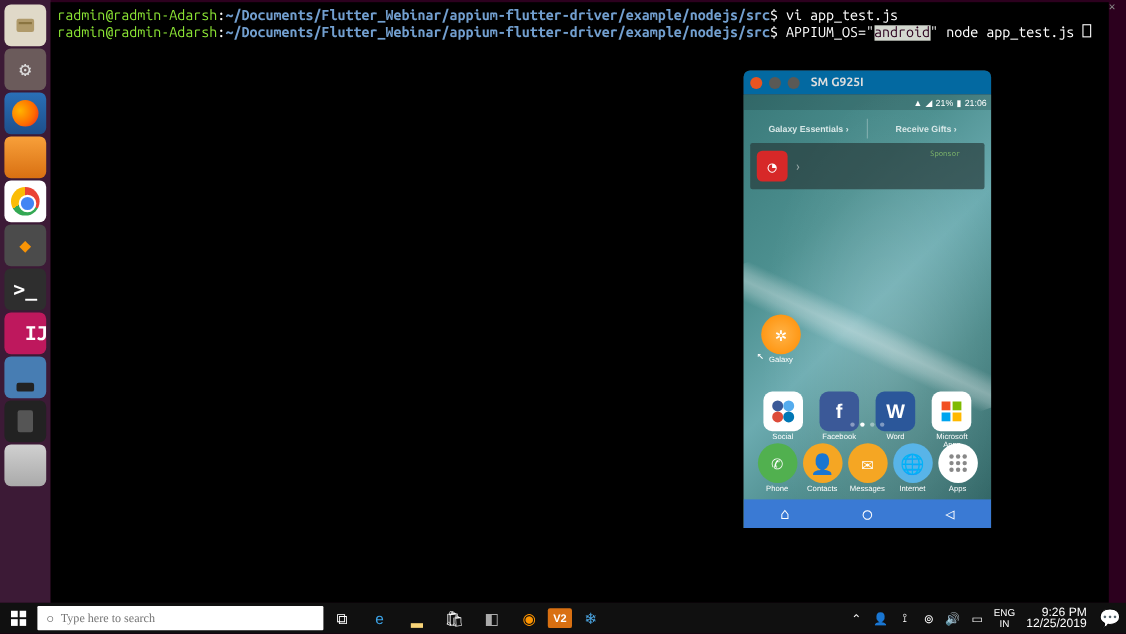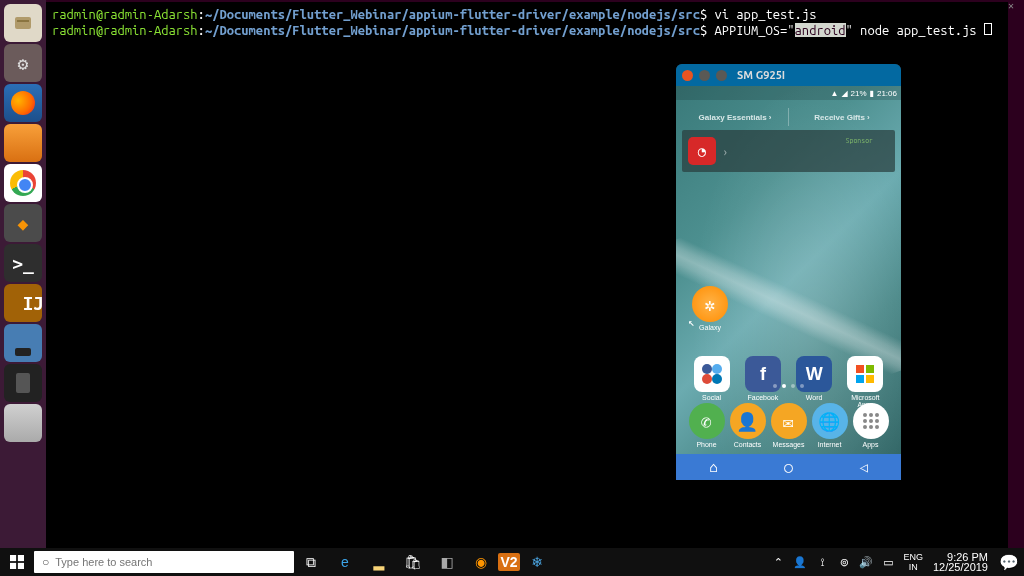--- a/index.html
+++ b/index.html
@@ -11,21 +11,21 @@
   .files-icon { background: #e0d9c8; }
   .settings-icon { background: #6b5b5b; color: #ddd; }
   .firefox-icon { background: linear-gradient(#2a6fb7,#1d4f8b); position: relative; }
   .firefox-icon:after { content:""; position:absolute; width:24px; height:24px; border-radius:50%; background: radial-gradient(circle at 30% 40%,#ffb400,#ff6a00 60%,#e22 95%); }
   .app5-icon { background: linear-gradient(#f8a03a,#d97012); }
   .chrome-icon { background: #fff; position: relative; }
   .chrome-icon:after { content:""; position:absolute; inset:6px; border-radius:50%; background: conic-gradient(#ea4335 0 120deg,#34a853 120deg 240deg,#fbbc05 240deg 360deg); }
   .chrome-icon:before { content:""; position:absolute; width:12px; height:12px; left:13px; top:13px; border-radius:50%; background:#4285f4; border:2px solid #fff; z-index:2; }
   .sublime-icon { background: #4b4b4b; color:#f89406; }
   .terminal-icon { background: #2e2e2e; color:#fff; font-family:monospace; font-size:16px; font-weight:bold; }
-  .intellij-icon { background: #a16207; color:#fff; font-weight:bold; font-size:13px;padding-left:20px; }
+  .intellij-icon { background: #be185d; color:#fff; font-weight:bold; font-size:13px;padding-left:20px; }
   .app10-icon { background: #477db3; position:relative; }
   .app10-icon:after{content:"";position:absolute;width:16px;height:8px;background:#222;bottom:6px;border-radius:2px;}
   .app11-icon { background: #222; position:relative; }
   .app11-icon:after{content:"";position:absolute;width:14px;height:20px;background:#555;border-radius:2px;}
   .app12-icon { background: linear-gradient(#d0d0d0,#aaa); }
   
   
   .terminal { position:absolute; left:46px; top:2px; right:16px; height:546px; background:#000000; padding:4px 6px; color:#fff; font-size:13px; line-height:16px; white-space:pre; }
   .prompt-user { color:#8ae234; }
   .prompt-path { color:#729fcf; font-weight:bold; }
@@ -97,21 +97,21 @@
   
   .navbar { position:absolute; bottom:0; left:0; right:0; height:26px; background:#3a7ad4; display:flex; justify-content:space-around; align-items:center; z-index:5; }
   .navbar span { color:#fff; font-size:14px; }
   
   
   .taskbar { position:absolute; left:0; bottom:0; width:1024px; height:28px; background:#101010; display:flex; align-items:center; font-family:"Segoe UI",Arial,sans-serif; }
   .start { width:34px; height:28px; display:flex; align-items:center; justify-content:center; }
   .start svg { width:14px; height:14px; }
   .searchbox { width:260px; height:22px; background:#fff; border-radius:1px; display:flex; align-items:center; padding:0 8px; gap:6px; }
   .searchbox span.si { color:#555; font-size:12px; }
-  .searchbox input { border:none; outline:none; font-size:11px; color:#777; flex:1; background:transparent; }
+  .searchbox input { border:none; outline:none; font-size:11px; color:#777; flex:1; background:transparent;font-family:Liberation Serif, serif; }
   .tbicons { display:flex; align-items:center; height:100%; }
   .tbicons .ti { width:34px; height:28px; display:flex; align-items:center; justify-content:center; color:#fff; font-size:14px; }
   .tray { margin-left:auto; display:flex; align-items:center; height:100%; }
   .tray .ti { width:22px; height:28px; display:flex; align-items:center; justify-content:center; color:#fff; font-size:11px; }
   .lang { color:#fff; font-size:9px; line-height:10px; text-align:center; padding:0 4px; }
   .clock { color:#fff; font-size:11px; line-height:10px; text-align:right; padding:0 6px; }
   .notif { width:30px; display:flex; align-items:center; justify-content:center; color:#fff; }
 </style>
 </head>
 <body>
@@ -266,21 +266,21 @@
     <span class="si">○</span>
     <input placeholder="Type here to search" style="">
   </div>
   <div class="tbicons">
     <div class="ti">⧉</div>
     <div class="ti" style="color:#3ca4e8">e</div>
     <div class="ti" style="color:#f8d478">▂</div>
     <div class="ti">🛍</div>
     <div class="ti" style="color:#aaa">◧</div>
     <div class="ti" style="color:#ff9500">◉</div>
-    <div class="ti" style="background:#d97012;width:22px;height:18px;border-radius:2px;font-size:14px;font-weight:bold;color:#fff">V2</div>
+    <div class="ti" style="background:#d97012;width:22px;height:18px;border-radius:2px;font-size:10px;font-weight:bold;color:#fff">V2</div>
     <div class="ti" style="color:#4aa3df">❄</div>
   </div>
   <div class="tray">
     <div class="ti">⌃</div>
     <div class="ti">👤</div>
     <div class="ti">⟟</div>
     <div class="ti">⊚</div>
     <div class="ti">🔊</div>
     <div class="ti">▭</div>
     <div class="lang">

